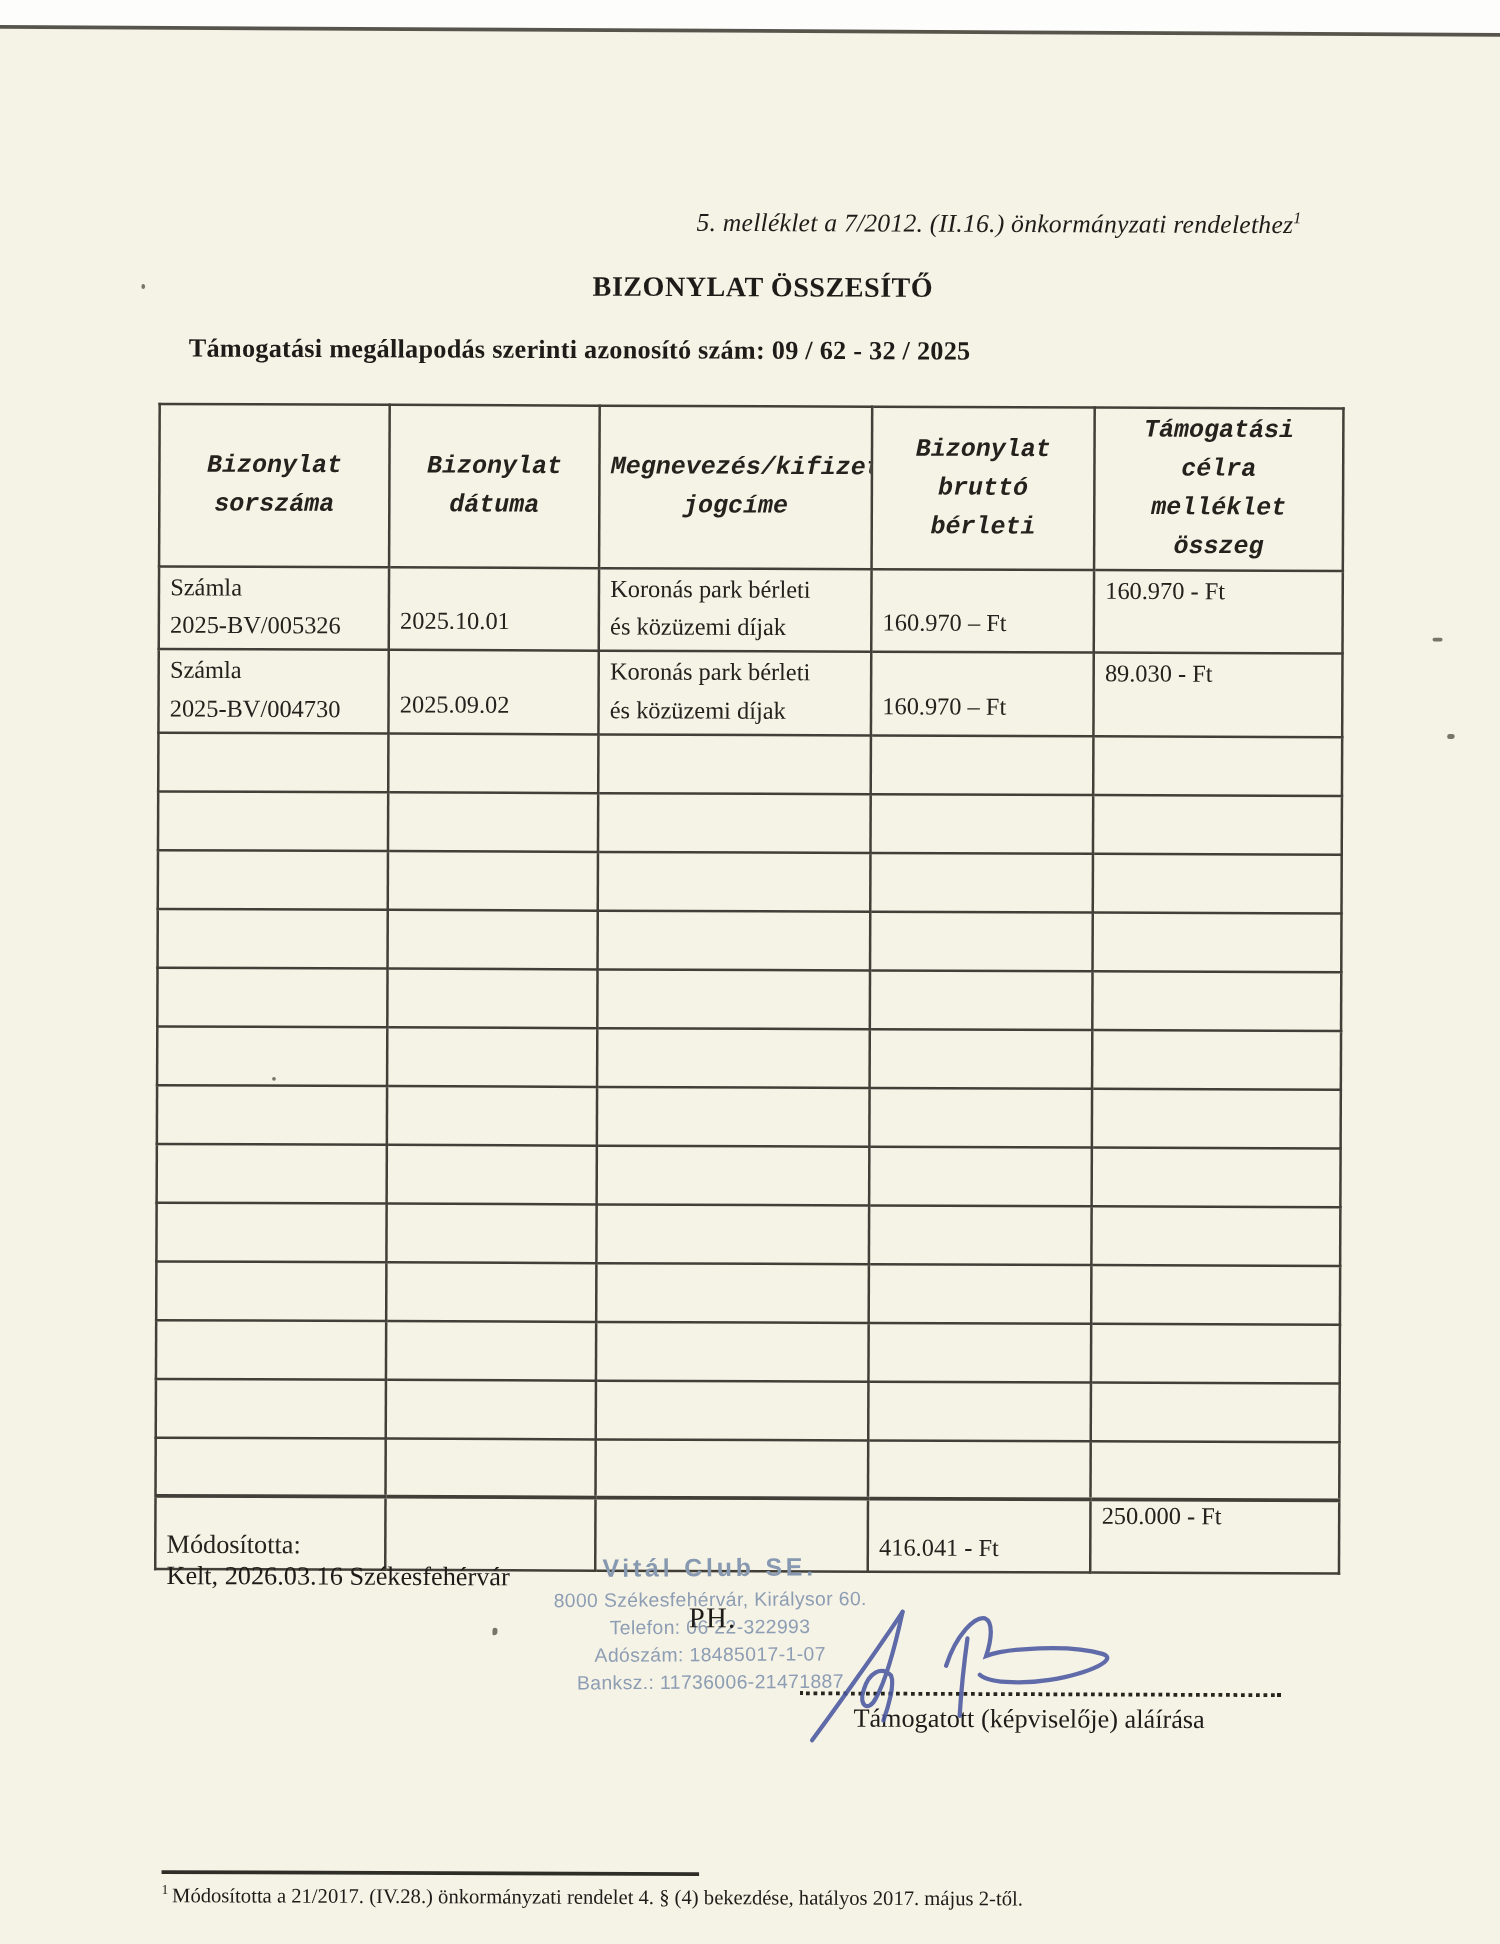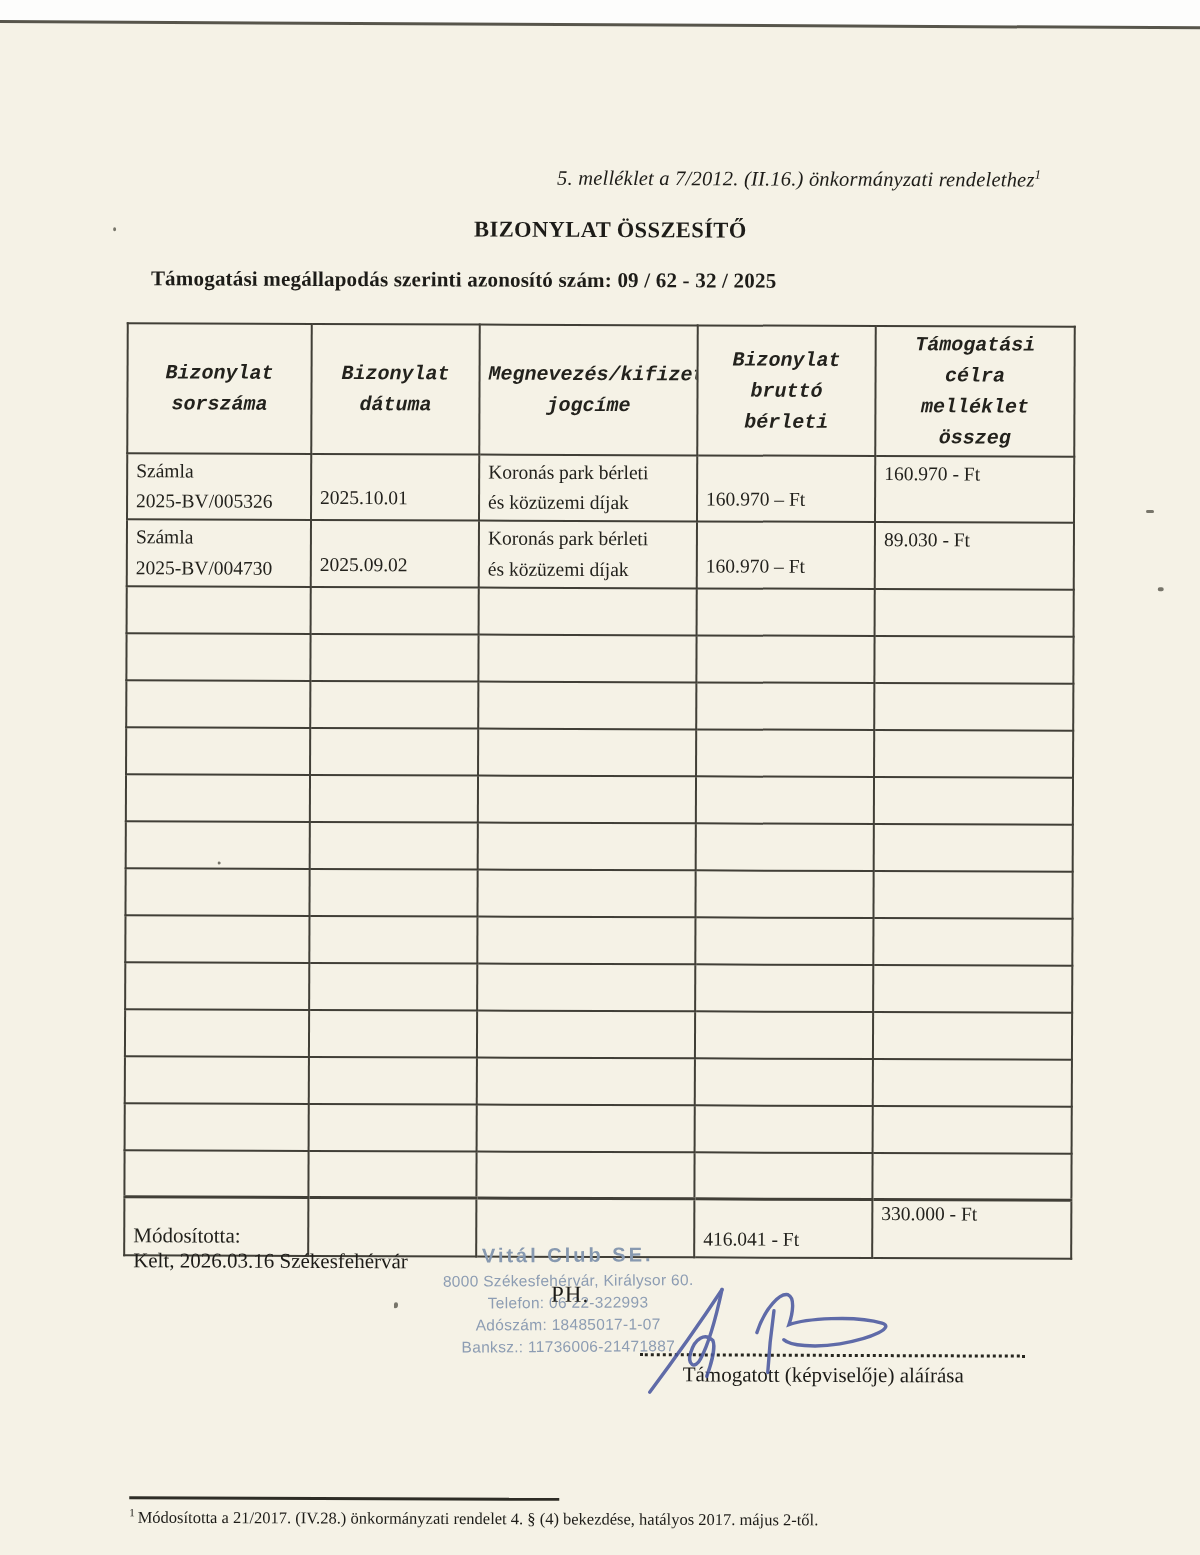--- a/index.html
+++ b/index.html
@@ -215,21 +215,21 @@
           <td></td>
           <td></td>
           <td></td>
           <td></td>
         </tr>
         <tr class="total-row" id="total-row">
         <td class="va-b total-label">Módosította:</td>
         <td></td>
         <td></td>
         <td class="va-b">416.041 - Ft</td>
-        <td class="va-t">330.000 - Ft</td>
+        <td class="va-t">250.000 - Ft</td>
       </tr>
     </tbody>
   </table>
 
   <div class="kelt">Kelt, 2026.03.16 Székesfehérvár</div>
 
   <div class="stamp">
     <div class="stamp-name">Vitál Club SE.</div>
     <div class="stamp-line">8000 Székesfehérvár, Királysor 60.</div>
     <div class="stamp-line">Telefon: 06 22-322993</div>

